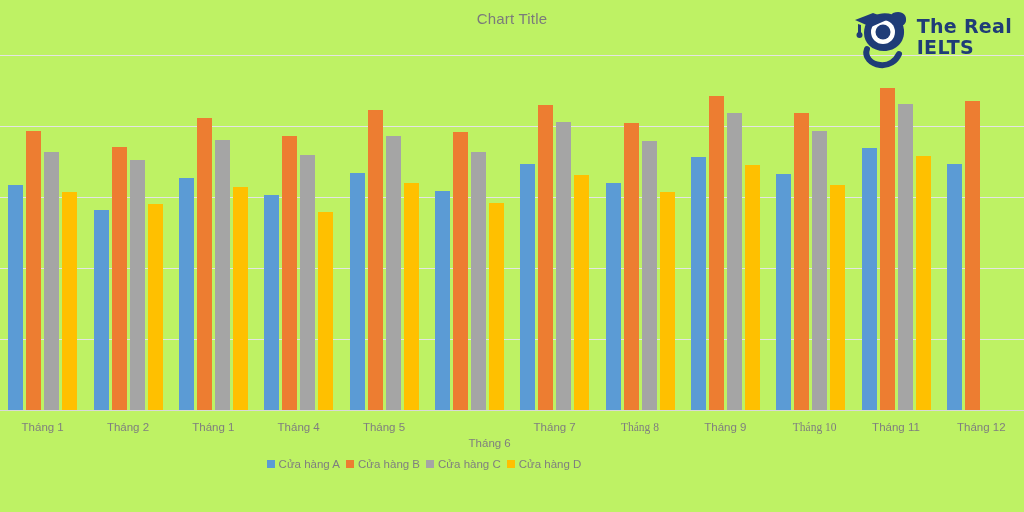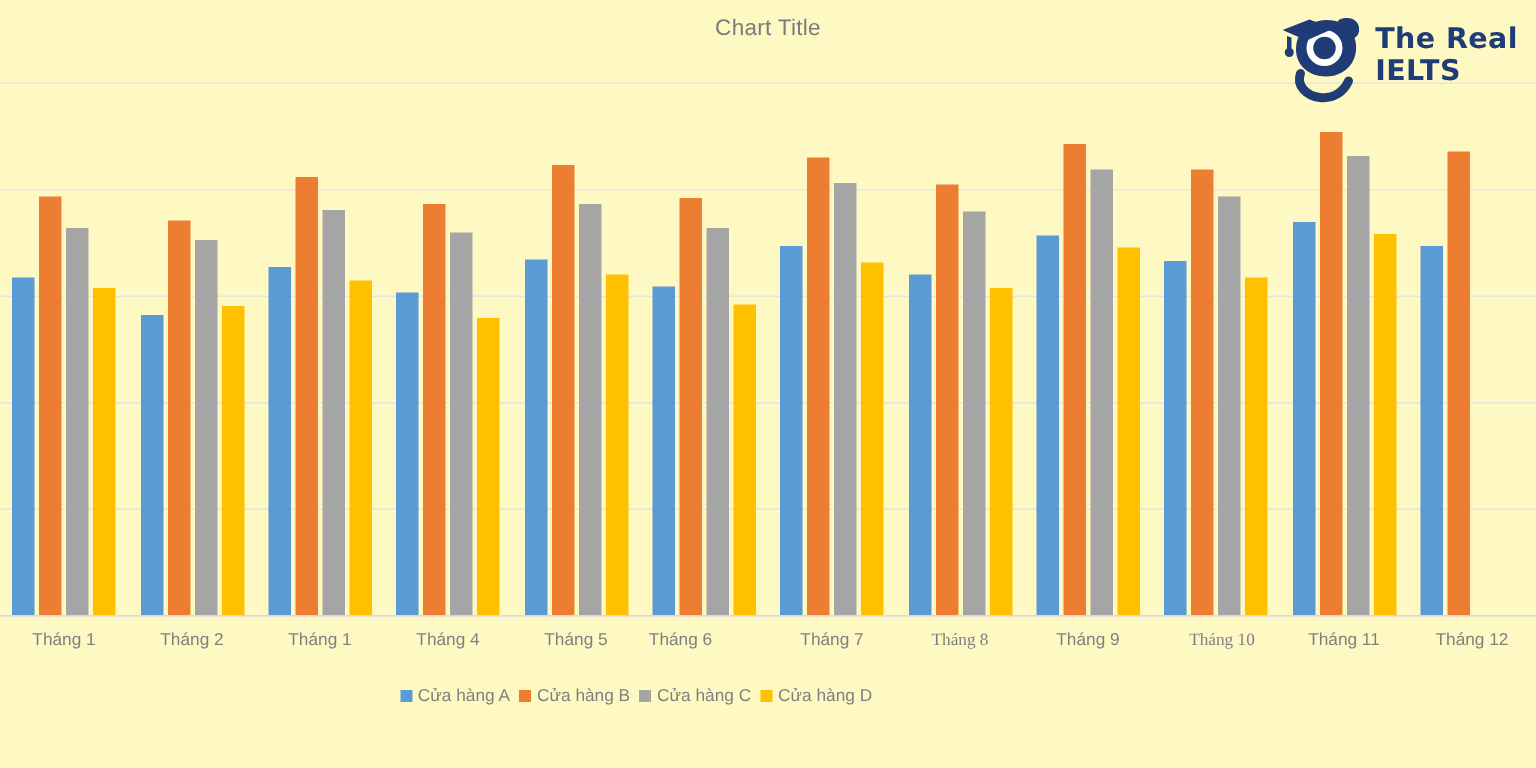--- a/index.html
+++ b/index.html
@@ -9,21 +9,21 @@
     width: 1024px; height: 512px;
     overflow: hidden;
     background: #ffffff;
     font-family: "Liberation Sans", sans-serif;
   }
 
   #chart-root {
     position: relative;
     width: 1024px;
     height: 512px;
-    background: #fef9c3;
+    background: #bef264;
     overflow: hidden;
   }
 
   
   #chart-title {
     position: absolute;
     top: 10px;
     left: 0;
     width: 1024px;
     text-align: center;
@@ -237,21 +237,21 @@
       <div class="bar" title="Cửa hàng A — Tháng 12" style="left: 946.833px; width: 15px; height: 245.548px; background: rgb(91, 155, 213);"></div>
       <div class="bar" title="Cửa hàng B — Tháng 12" style="left: 964.833px; width: 15px; height: 308.71px; background: rgb(237, 125, 49);"></div>
     </div>
 
   <div id="cat-labels">
       <div class="cat-label" style="left: 0px; width: 85.3333px; text-align: center;">Tháng 1</div>
       <div class="cat-label" style="left: 85.3333px; width: 85.3333px;">Tháng 2</div>
       <div class="cat-label" style="left: 170.667px; width: 85.3333px;">Tháng 1</div>
       <div class="cat-label" style="left: 256px; width: 85.3333px;">Tháng 4</div>
       <div class="cat-label" style="left: 341.333px; width: 85.3333px;">Tháng 5</div>
-      <div class="cat-label" style="left: 411px; width: 85.3333px;">Tháng 6</div>
+      <div class="cat-label" style="left: 447px; width: 85.3333px; margin-top: 16px;">Tháng 6</div>
       <div class="cat-label" style="left: 512px; width: 85.3333px;">Tháng 7</div>
       <div class="cat-label" style="left: 597.333px; width: 85.3333px; font-family: Liberation Serif, serif;">Tháng 8</div>
       <div class="cat-label" style="left: 682.667px; width: 85.3333px;">Tháng 9</div>
       <div class="cat-label" style="left: 772px; width: 85.3333px; font-family: Liberation Serif, serif;">Tháng 10</div>
       <div class="cat-label" style="left: 853.333px; width: 85.3333px;">Tháng 11</div>
       <div class="cat-label" style="left: 938.667px; width: 85.3333px;">Tháng 12</div>
     </div>
 
   <div id="legend">
       <div class="legend-item">

